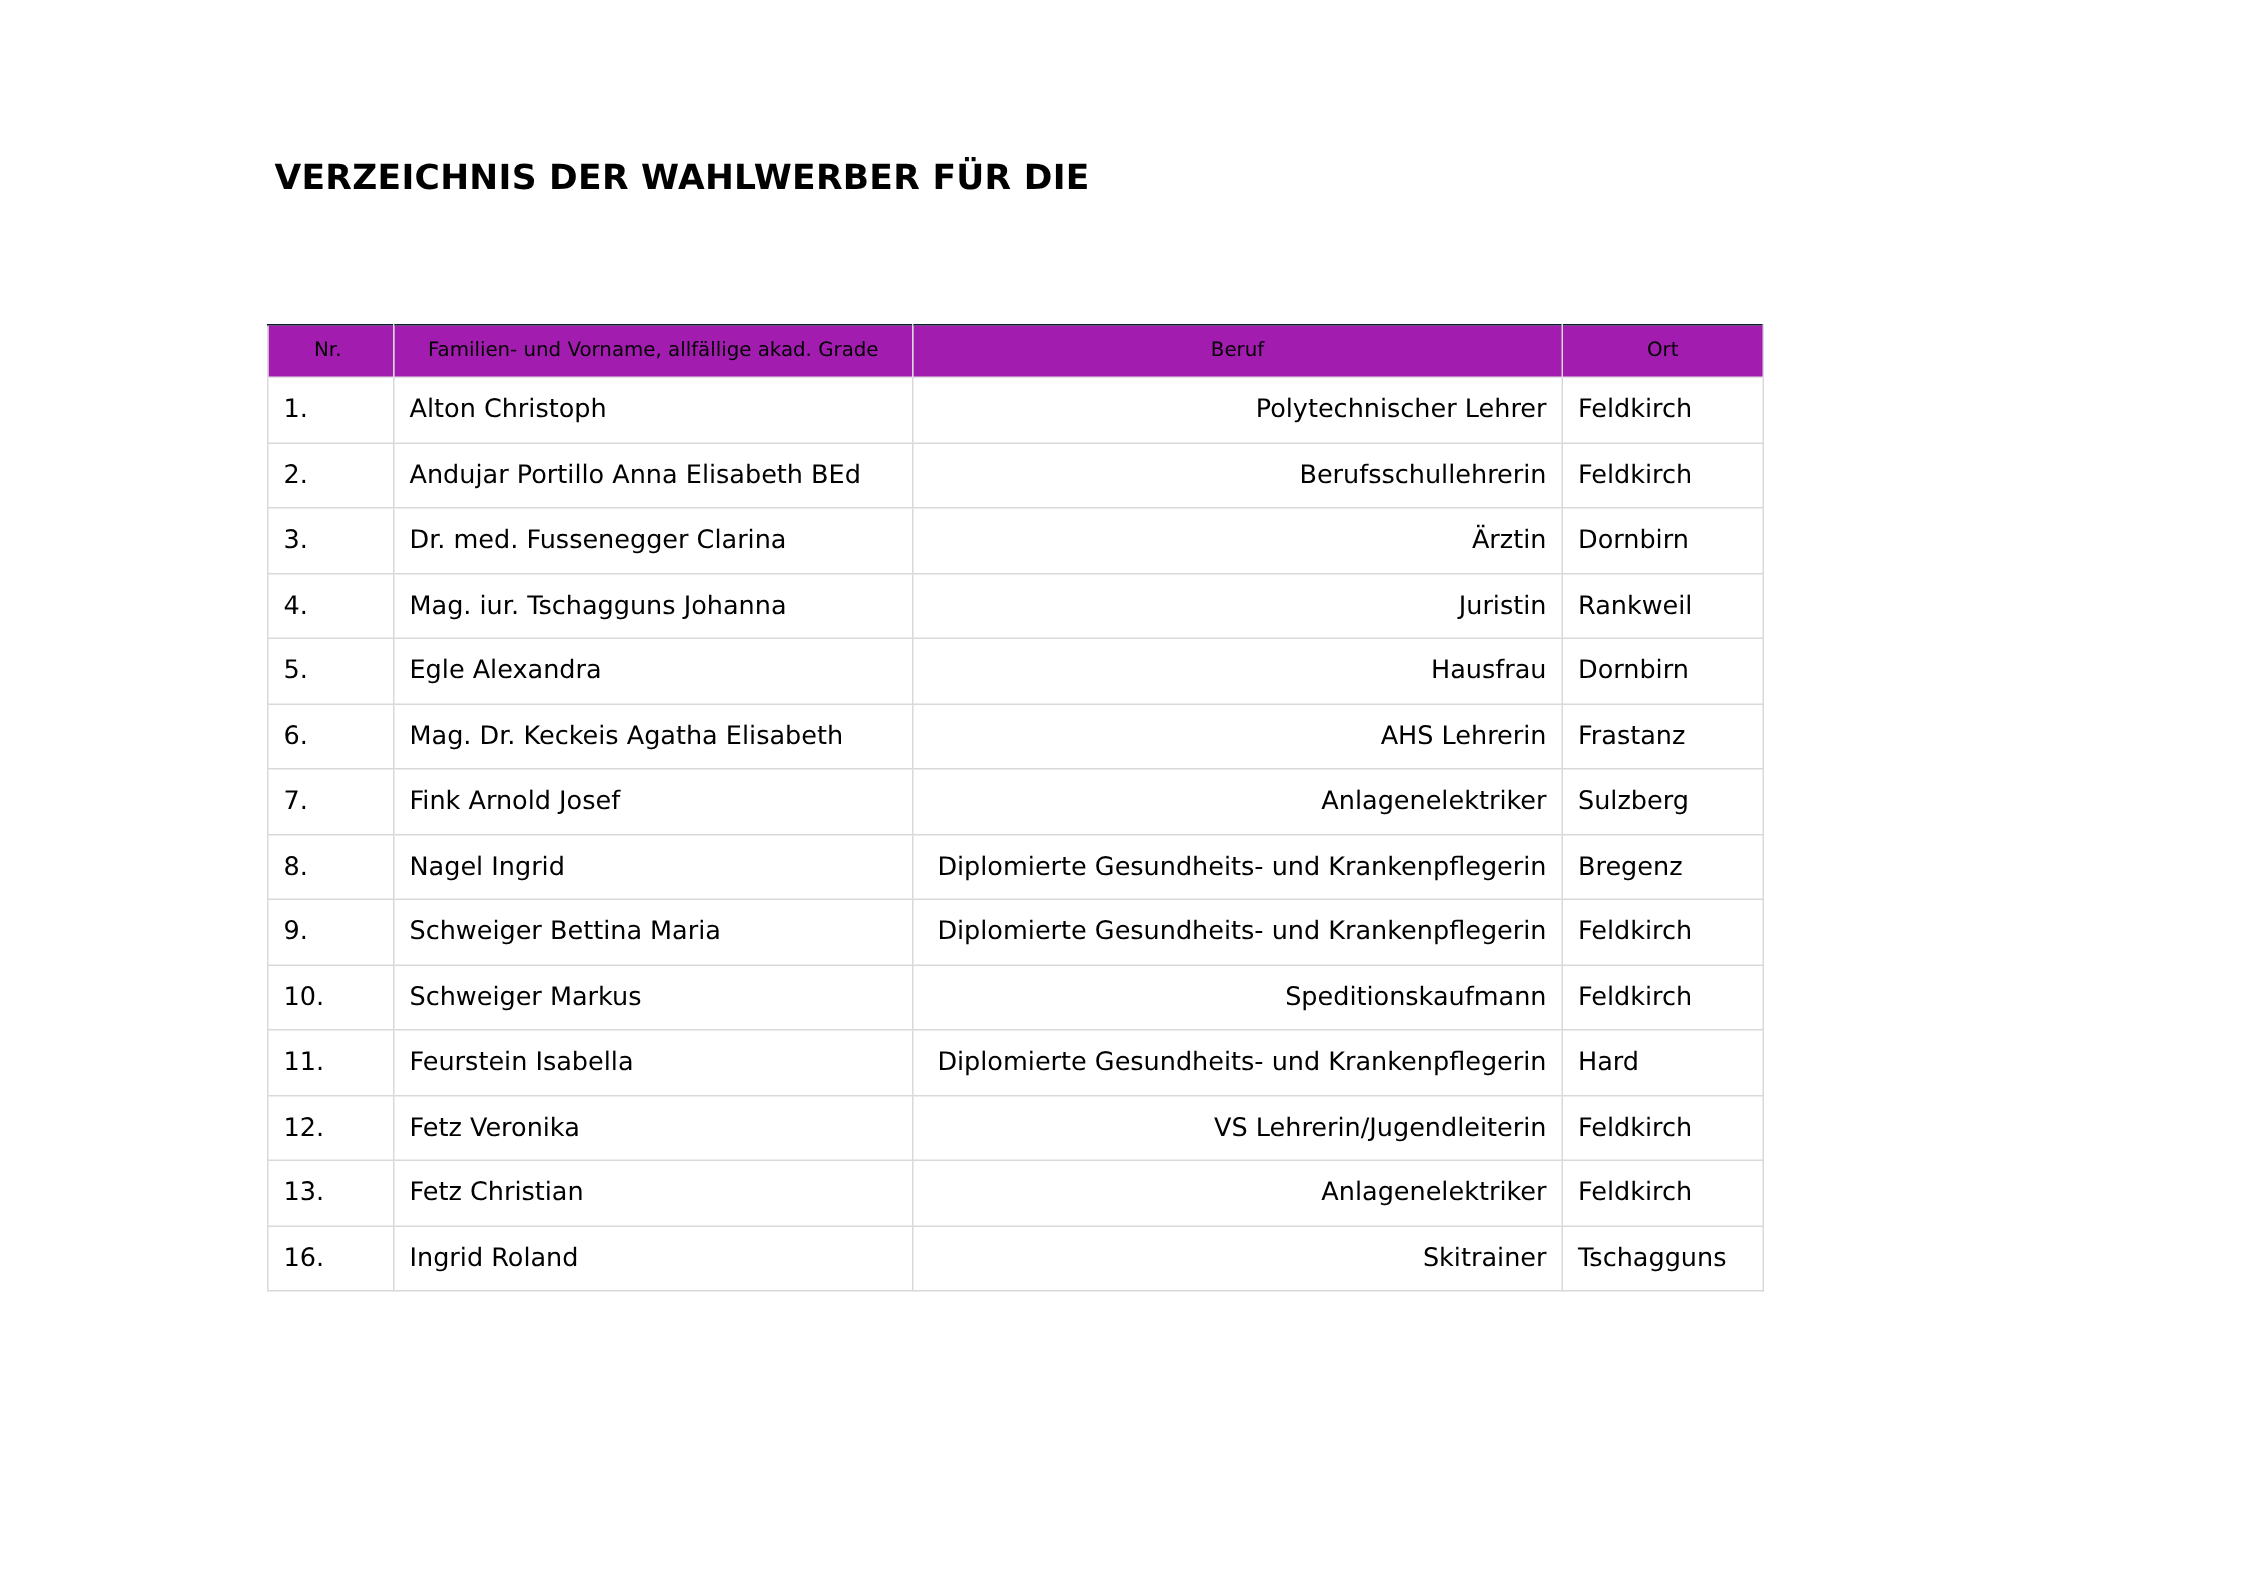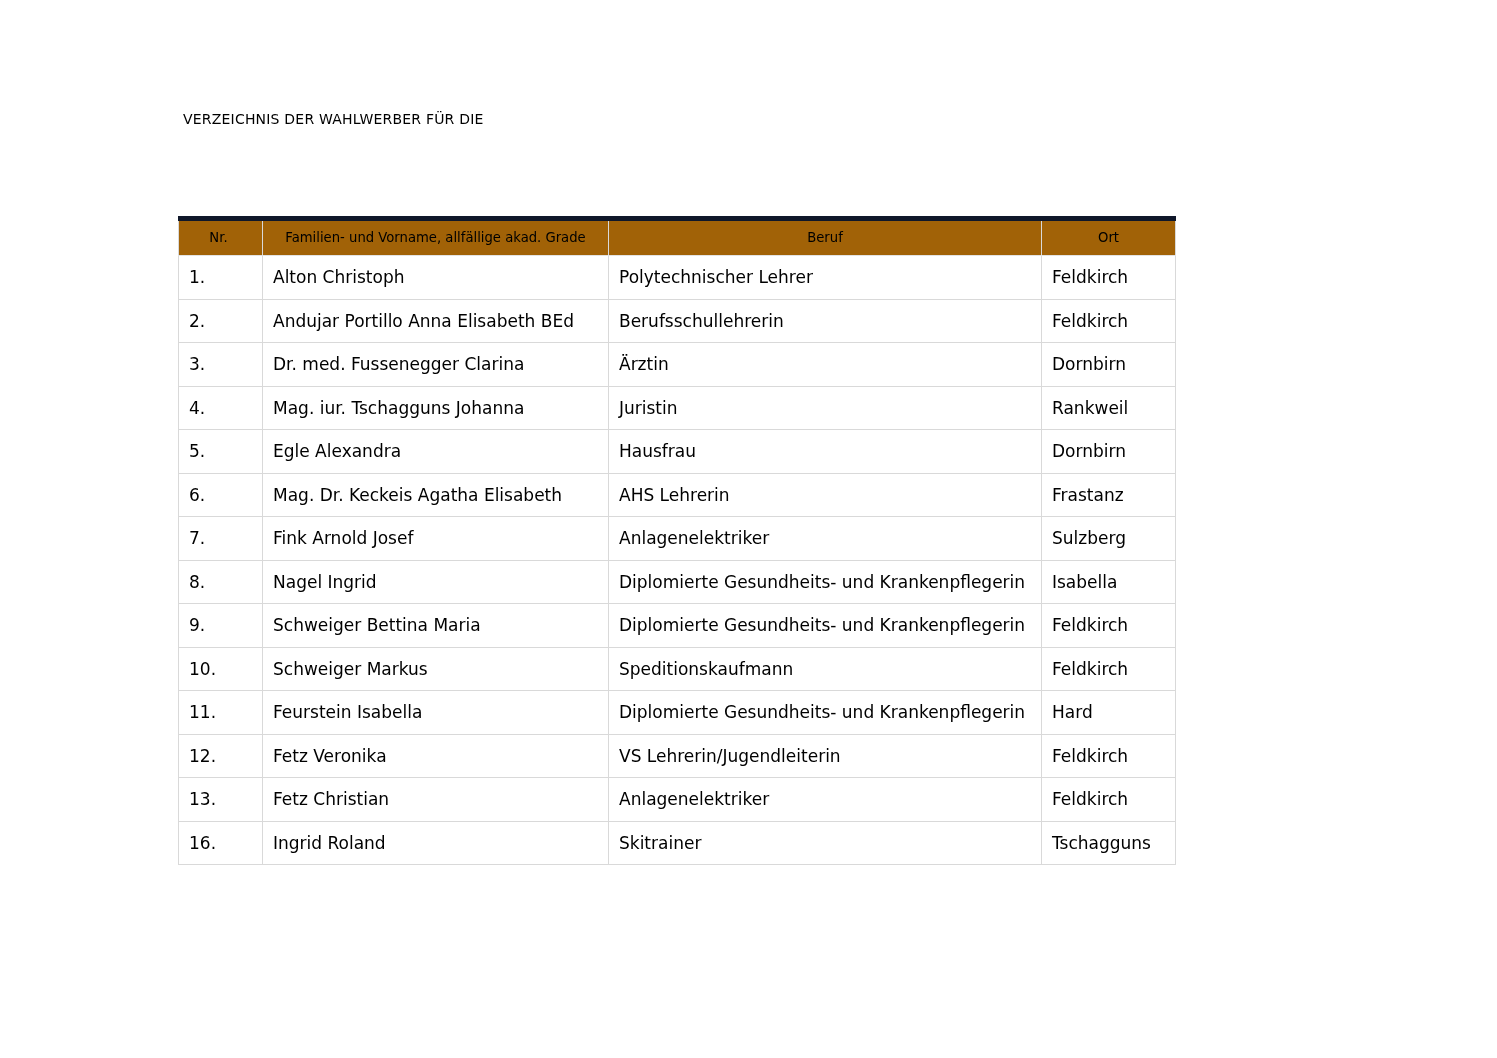--- a/index.html
+++ b/index.html
@@ -19,25 +19,25 @@
     width: 1497px;
     height: 1058px;
     background: #ffffff;
     overflow: hidden;
   }
   .doc-title {
     position: absolute;
     left: 183px;
     top: 104px;
     width: 900px;
-    font-size: 14px;
+    font-size: 23px;
     line-height: 30px;
     letter-spacing: 0.2px;
     color: #000;
-    font-weight: 400;
+    font-weight: 700;
   }
   .doc-title .line {
     display: block;
     white-space: nowrap;
   }
   .table-wrap {
     position: absolute;
     left: 178px;
     top: 216px;
     width: 997px;
@@ -53,42 +53,42 @@
   table.candidates col.c-ort   { width: 134px; }
 
   table.candidates th,
   table.candidates td {
     border: 1px solid #d9d9d9;
     padding: 0 10px;
     vertical-align: middle;
     background: #ffffff;
   }
   table.candidates thead th {
-    background: #a16207;
+    background: #a21caf;
     font-weight: 400;
     font-size: 13.2px;
     height: 34px;
     line-height: 16px;
     text-align: center;
     color: #000;
-    border-top: 5px solid #0f172a;
+    border-top: 1px solid #0f172a;
     border-bottom: 1px solid #e3e3e3;
   }
   table.candidates thead th.th-nr { padding-right: 14px; }
   table.candidates tbody td {
     font-size: 17px;
     height: 42.5px;
     line-height: 22px;
     color: #000;
     white-space: nowrap;
     overflow: hidden;
   }
   td.cell-nr    { text-align: left; padding-left: 12px; }
   td.cell-name  { text-align: left; padding-left: 16px; }
-  td.cell-beruf { text-align: left; padding-left: 10px; }
+  td.cell-beruf { text-align: right; padding-left: 10px; }
   td.cell-ort   { text-align: left; padding-left: 10px; }
 </style>
 </head>
 <body>
 
 <div class="page">
 
   <div class="doc-title">
     <span class="line">VERZEICHNIS DER WAHLWERBER FÜR DIE</span>
   </div>
@@ -149,21 +149,21 @@
           <tr>
             <td class="cell-nr">7.</td>
             <td class="cell-name">Fink Arnold Josef</td>
             <td class="cell-beruf">Anlagenelektriker</td>
             <td class="cell-ort">Sulzberg</td>
           </tr>
           <tr>
             <td class="cell-nr">8.</td>
             <td class="cell-name">Nagel Ingrid</td>
             <td class="cell-beruf">Diplomierte Gesundheits- und Krankenpflegerin</td>
-            <td class="cell-ort">Isabella</td>
+            <td class="cell-ort">Bregenz</td>
           </tr>
           <tr>
             <td class="cell-nr">9.</td>
             <td class="cell-name">Schweiger Bettina Maria</td>
             <td class="cell-beruf">Diplomierte Gesundheits- und Krankenpflegerin</td>
             <td class="cell-ort">Feldkirch</td>
           </tr>
           <tr>
             <td class="cell-nr">10.</td>
             <td class="cell-name">Schweiger Markus</td>

